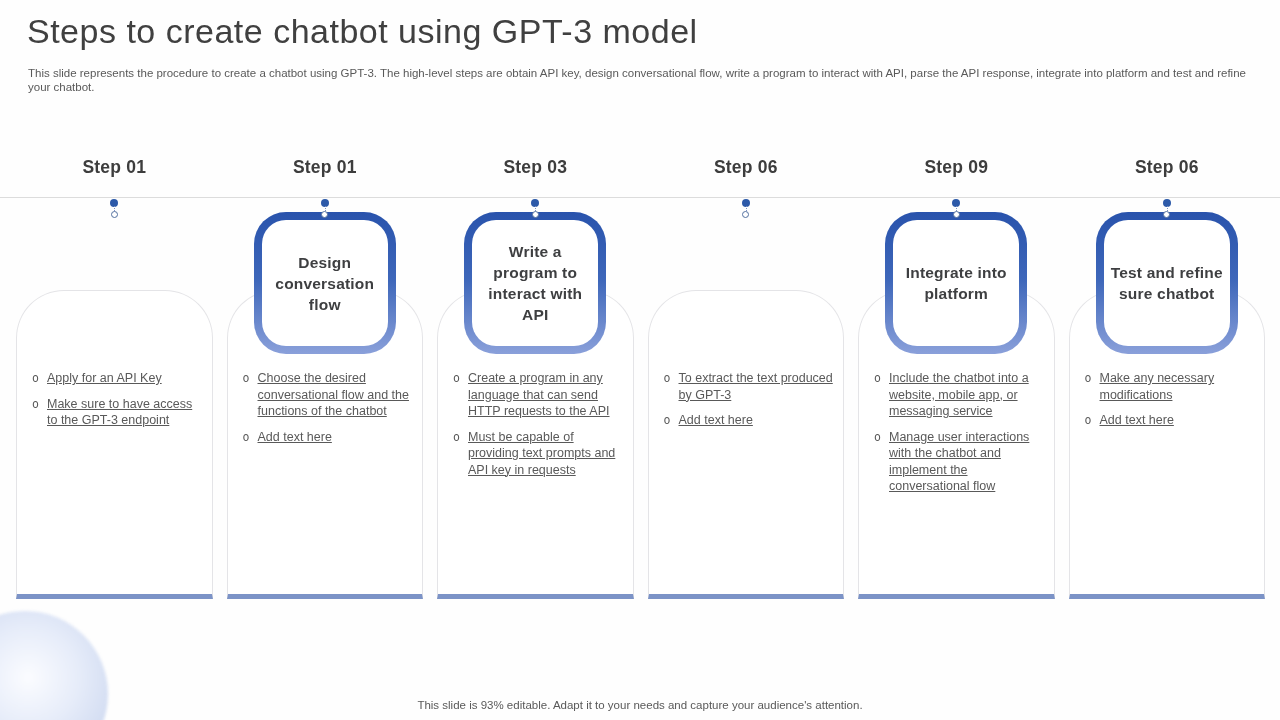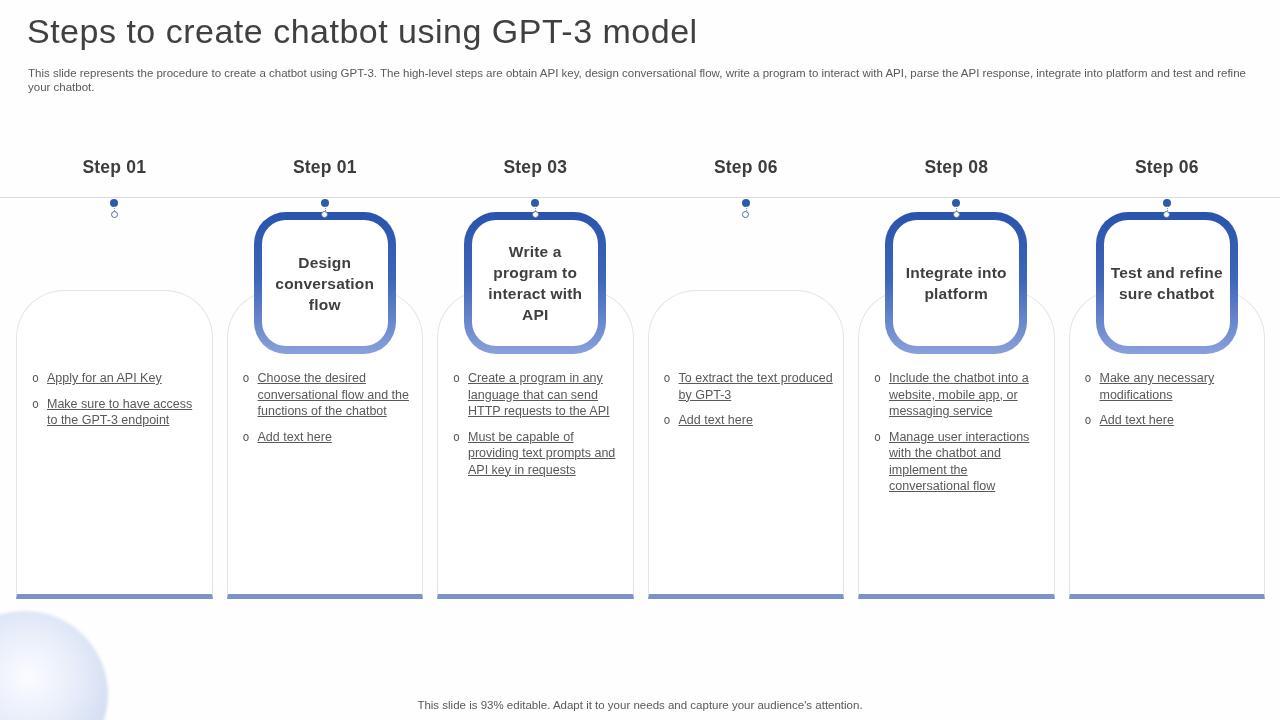--- a/index.html
+++ b/index.html
@@ -185,21 +185,21 @@
           <span class="bullet-text">To extract the text produced by GPT-3</span>
         </li>
         <li class="bullet">
           <span class="bullet-marker">o</span>
           <span class="bullet-text">Add text here</span>
         </li>
       </ul>
     </div>
 
     <div class="column">
-      <div class="step-label">Step 08</div>
+      <div class="step-label">Step 09</div>
       <div class="dot"></div>
       <div class="connector"></div>
       <div class="node"></div>
       <div class="card"></div>
       <div class="box">
         <div class="box-inner">
           <div class="box-title">Integrate into platform</div>
         </div>
       </div>
       <ul class="bullets">

